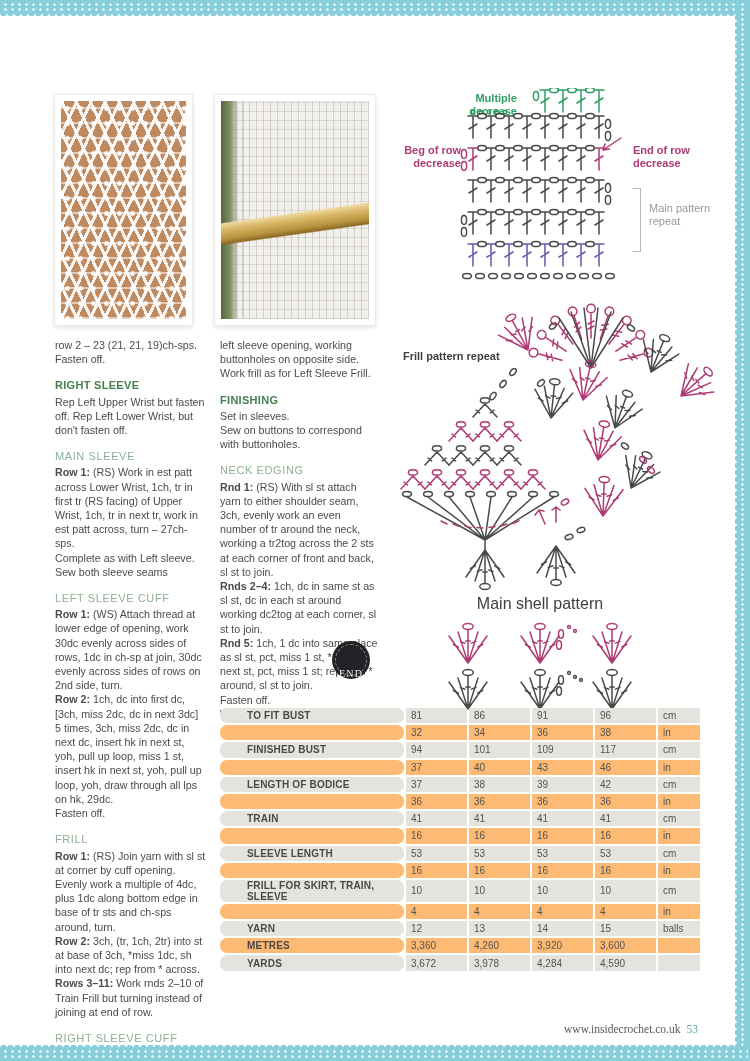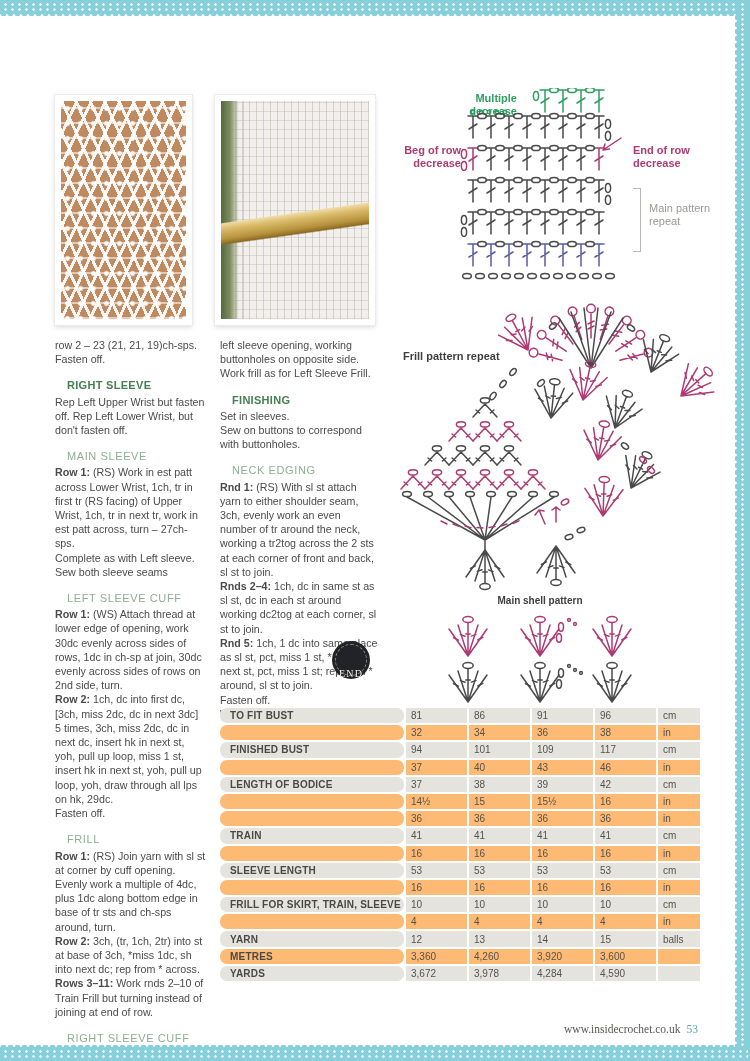--- a/index.html
+++ b/index.html
@@ -46,48 +46,48 @@
       linear-gradient(172deg, rgba(0,0,0,0) 0 51%, #efdaa2 51.5%, #d9b968 54%, #b6923c 58%, #8d6b25 60%, rgba(0,0,0,0) 60.6%),
       linear-gradient(90deg, #57683f 0px, #7e8c60 9px, rgba(126,140,96,0) 18px),
       repeating-linear-gradient(90deg, rgba(186,180,172,.55) 0 1.5px, rgba(0,0,0,0) 1.5px 7px),
       repeating-linear-gradient(0deg, rgba(198,192,184,.5) 0 1.5px, rgba(0,0,0,0) 1.5px 9px);}
   
   .col{position:absolute;top:338px;font-size:10.7px;line-height:14.2px;}
   .col-left{left:55px;width:152px;}
   .col-mid{left:220px;width:158px;}
   .para{margin:0 0 0 0;}
   .para + .hd{margin-top:12px;}
-  .hd{font-size:11px;margin:0 0 2px 12px;}
+  .hd{font-size:11px;margin:0 0 2px 0;}
   .hd.h1{color:#44804f;font-weight:bold;letter-spacing:.3px;}
   .hd.h2{color:#8fae93;letter-spacing:.6px;}
   .b{font-weight:bold;}
   
   .dg{position:absolute;}
   .dg-main{left:395px;top:88px;width:318px;height:202px;}
   .dg-lbl{position:absolute;font-size:11px;line-height:13px;font-weight:bold;}
   .lbl-green{color:#2f9e63;}
   .lbl-mag{color:#ae3a74;}
   .lbl-gray{color:#9b9995;font-weight:normal;font-size:11px;}
   .bracket{position:absolute;width:7px;border:1.6px solid #b9b7b3;border-left:none;}
   .dg-frill{left:393px;top:288px;width:322px;height:312px;}
   .dg-shell{left:418px;top:595px;width:244px;height:104px;text-align:center;}
-  .dg-shell .title{font-size:10px;font-weight:bold;color:#3e3e3e;}
+  .dg-shell .title{font-size:16px;font-weight:normal;color:#3e3e3e;}
   svg.crochet{display:block;}
   svg.crochet path, svg.crochet line, svg.crochet ellipse, svg.crochet circle{
     fill:none;stroke-width:1.5;stroke-linecap:round;stroke-linejoin:round;}
   
   .end-badge{position:absolute;left:332px;top:641px;width:38px;height:38px;border-radius:50%;
     background:#222326;color:#f3f2ec;display:flex;align-items:flex-end;justify-content:center;
     font-family:"Liberation Serif","DejaVu Serif",serif;font-size:10px;letter-spacing:1.2px;
     outline:1px dashed rgba(255,255,255,.45);outline-offset:-4px;}
   
   table.size{position:absolute;left:218px;top:706px;width:484px;
     border-collapse:separate;border-spacing:2px;table-layout:fixed;}
   table.size td{height:15.2px;font-size:10px;padding:0 0 0 5px;vertical-align:middle;color:#55534e;}
-  table.size td.lbl{font-weight:bold;color:#4b4945;padding-left:10px;letter-spacing:.2px;border-radius:7px;}
+  table.size td.lbl{font-weight:bold;color:#4b4945;padding-left:27px;letter-spacing:.2px;border-radius:7px;}
   tr.rowA td{background:#e5e3de;}
   tr.rowB td{background:#fdba74;}
   
   .footer{position:absolute;right:52px;bottom:26px;
     font-family:"Liberation Serif","DejaVu Serif",serif;font-size:11.5px;color:#5a5856;}
   .footer .pnum{color:#58a7b3;margin-left:6px;}
 </style>
 </head>
 <body>
 
@@ -449,28 +449,20 @@
       <tr class="rowA">
         <td class="lbl">LENGTH OF BODICE</td>
         <td class="val">37</td>
         <td class="val">38</td>
         <td class="val">39</td>
         <td class="val">42</td>
         <td class="unit">cm</td>
       </tr>
       <tr class="rowB">
         <td class="lbl"></td>
-        <td class="val">14½</td>
-        <td class="val">15</td>
-        <td class="val">15½</td>
-        <td class="val">16</td>
-        <td class="unit">in</td>
-      </tr>
-      <tr class="rowB">
-        <td class="lbl"></td>
         <td class="val">36</td>
         <td class="val">36</td>
         <td class="val">36</td>
         <td class="val">36</td>
         <td class="unit">in</td>
       </tr>
       <tr class="rowA">
         <td class="lbl">TRAIN</td>
         <td class="val">41</td>
         <td class="val">41</td>

